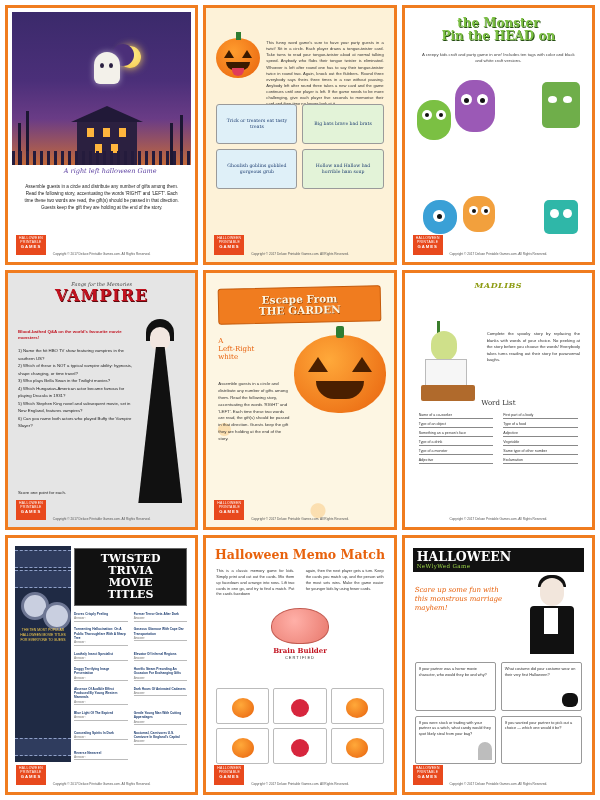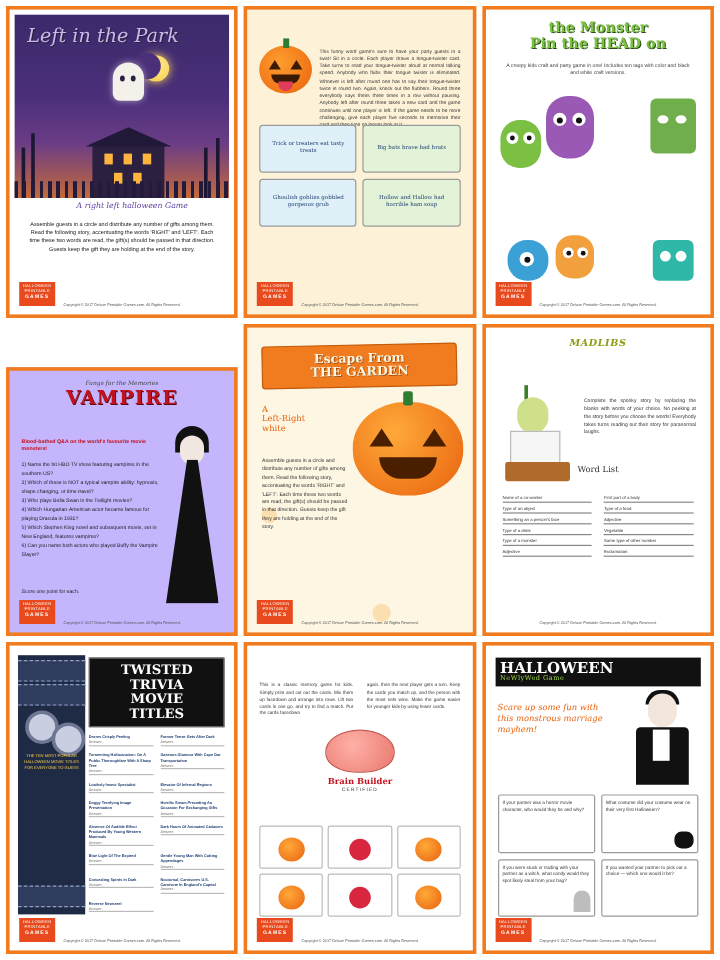--- a/index.html
+++ b/index.html
@@ -159,21 +159,21 @@
     font-size:4.3px;line-height:1.5;color:#444;
   }
   .c3 .monsters{
     position:absolute;left:6px;right:6px;top:66px;bottom:22px;
   }
   .c3 .m{position:absolute;border-radius:8px;}
   .c3 .eye{position:absolute;background:#fff;border-radius:50%;}
   .c3 .pupil{position:absolute;background:#111;border-radius:50%;}
 
   
-  .c4{background:#c4b5fd;margin-top:36px;}
+  .c4{background:#e5e5e5;}
   .c4 .pre{
     position:absolute;left:0;right:0;top:4px;text-align:center;
     font-family:"DejaVu Serif",serif;font-style:italic;font-size:5px;color:#444;
   }
   .c4 .hdr{
     position:absolute;left:0;right:0;top:11px;text-align:center;
     font-family:"DejaVu Serif",serif;font-weight:bold;font-size:16px;
     color:#c1121f;line-height:1;letter-spacing:1px;
     text-shadow:.7px .7px 0 #5a0a0e;
   }
@@ -251,21 +251,21 @@
   }
   .c6 .zhead{position:absolute;left:10px;top:6px;width:26px;height:30px;background:#cfe08a;border-radius:13px;}
   .c6 .zhair{position:absolute;left:16px;top:-4px;width:3px;height:12px;background:#3a7d2c;}
   .c6 .zbody{position:absolute;left:4px;top:34px;width:40px;height:30px;background:#f6f6f6;border:1px solid #bbb;}
   .c6 .desk{position:absolute;left:0;top:60px;width:54px;height:16px;background:#b06a2c;border-radius:2px;}
   .c6 .para{
     position:absolute;left:78px;right:8px;top:54px;
     font-size:4.2px;line-height:1.55;color:#333;text-align:justify;
   }
   .c6 .wl{
-    position:absolute;left:0;right:0;top:110px;text-align:center;
+    position:absolute;left:0;right:0;top:122px;text-align:center;
     font-family:"DejaVu Serif",serif;font-size:7px;color:#333;
   }
   .c6 .wlgrid{
     position:absolute;left:10px;right:10px;top:136px;
     display:grid;grid-template-columns:1fr 1fr;gap:3px 10px;
   }
   .c6 .wlrow{font-size:3.6px;color:#333;border-bottom:.6px solid #888;padding-bottom:1px;}
 
   
   .c7{background:#ffffff;}
@@ -396,21 +396,20 @@
         <div class="house">
           <div class="win" style="left:10px;top:8px;"></div>
           <div class="win" style="left:26px;top:8px;"></div>
           <div class="win" style="left:42px;top:8px;"></div>
           <div class="win" style="left:18px;top:24px;"></div>
           <div class="win" style="left:34px;top:24px;"></div>
         </div>
         <div class="ghost"></div>
         <div class="fence"></div>
       </div>
-      <div class="title-img">Left in the Park</div>
       <div class="subtitle">A right left halloween Game</div>
       <div class="body">Assemble guests in a circle and distribute any number of gifts among them. Read the following story, accentuating the words 'RIGHT' and 'LEFT'. Each time these two words are read, the gift(s) should be passed in that direction. Guests keep the gift they are holding at the end of the story.</div>
       <div class="footer-logo">
         <span>HALLOWEEN</span>
         <span>PRINTABLE</span>
         <b>GAMES</b>
       </div>
       <div class="copy">Copyright © 2017 Deluxe Printable Games.com. All Rights Reserved.</div>
     </div>
   </div>
@@ -661,20 +660,21 @@
         <span>HALLOWEEN</span>
         <span>PRINTABLE</span>
         <b>GAMES</b>
       </div>
       <div class="copy">Copyright © 2017 Deluxe Printable Games.com. All Rights Reserved.</div>
     </div>
   </div>
 
   <div class="card c8">
     <div class="inner">
+      <div class="hdr">Halloween Memo Match</div>
       <div class="colA">This is a classic memory game for kids. Simply print and cut out the cards. Mix them up facedown and arrange into rows. Lift two cards in one go, and try to find a match. Put the cards facedown</div>
       <div class="colB">again, then the next player gets a turn. Keep the cards you match up, and the person with the most sets wins. Make the game easier for younger kids by using fewer cards.</div>
       <div class="brain">
         <div class="brainimg"></div>
         <div class="btitle">Brain Builder</div>
         <div class="bsub">CERTIFIED</div>
       </div>
       <div class="cards">
         <div class="mc">
             <div class="pk"></div>

